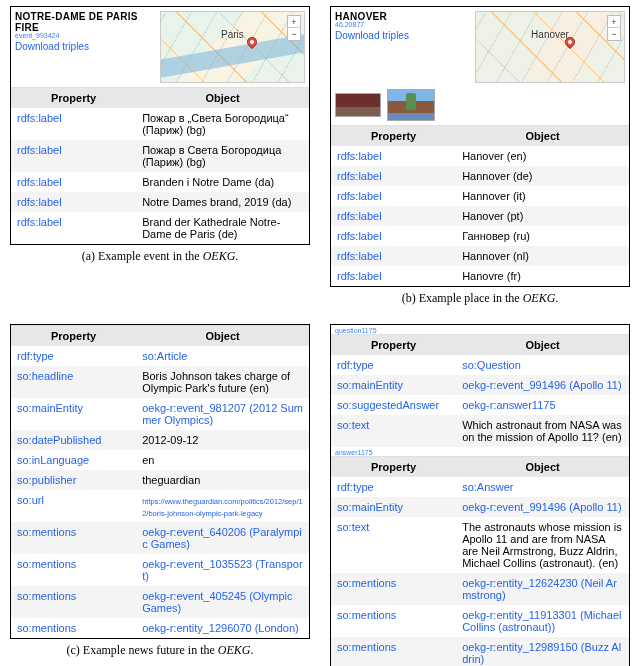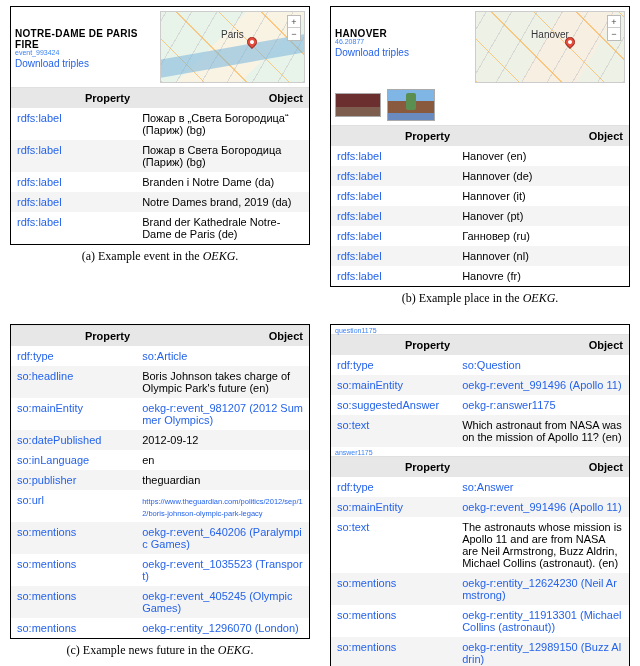--- a/index.html
+++ b/index.html
@@ -22,21 +22,21 @@
     width: 300px;
     background: #fff;
     position: relative;
   }
   .top-area {
     position: relative;
     min-height: 70px;
     padding: 4px;
     display: flex;
   }
-  .top-left { flex: 1 1 auto; margin-top: 17px; }
+  .top-left { flex: 1 1 auto; }
   .title-block { font-size: 10px; }
   .title-main { font-weight: bold; color: #000; letter-spacing: 0.3px; }
   .title-sub { font-size: 7px; color: #3b82f6; margin-top: -1px; }
   .download-link { color: #2563eb; font-size: 10px; margin-top: 2px; display: inline-block; cursor: pointer; text-align: right; }
   .map {
     width: 150px; height: 72px;
     border: 1px solid #ccc; position: relative;
     background:
       linear-gradient(135deg, #e8f4ea 0 40%, #f9f3e4 40% 70%, #e8f4ea 70% 100%);
     overflow: hidden;
@@ -76,21 +76,21 @@
   .zoom div:first-child { border-bottom:1px solid #ccc; }
   .thumbs { padding:2px 4px 4px; display:flex; gap:6px; align-items:center; }
   .thumb1 { width:46px; height:24px; background:linear-gradient(180deg,#6b2f2f 0 60%,#7d5d4d 60% 100%); border:1px solid #aaa;}
   .thumb2 { width:48px; height:32px; background:linear-gradient(180deg,#7fb6e6 0 35%,#8a5a3f 35% 75%,#6a8bbf 75% 100%); border:1px solid #aaa; position:relative;}
   .thumb2::after{content:"";position:absolute;left:40%;top:10%;width:20%;height:55%;background:#5b8f52;border-radius:2px;}
 
   table.props {
     width:100%; border-collapse:collapse; table-layout:fixed;
   }
   table.props th {
-    background:#e7e7e7; color:#000; font-weight:bold; text-align:right;
+    background:#e7e7e7; color:#000; font-weight:bold; text-align:center;
     padding:4px 6px; font-size:11px; border-top:1px solid #e0e0e0;
   }
   table.props th:first-child { width:42%; }
   table.props td {
     padding:4px 6px; font-size:11px; vertical-align:top;
     color:#000;
   }
   table.props tr:nth-child(even) td { background:#f4f4f4; }
   table.props tr:nth-child(odd) td { background:#fff; }
   .prop-link { color:#2563eb; cursor:pointer; }

